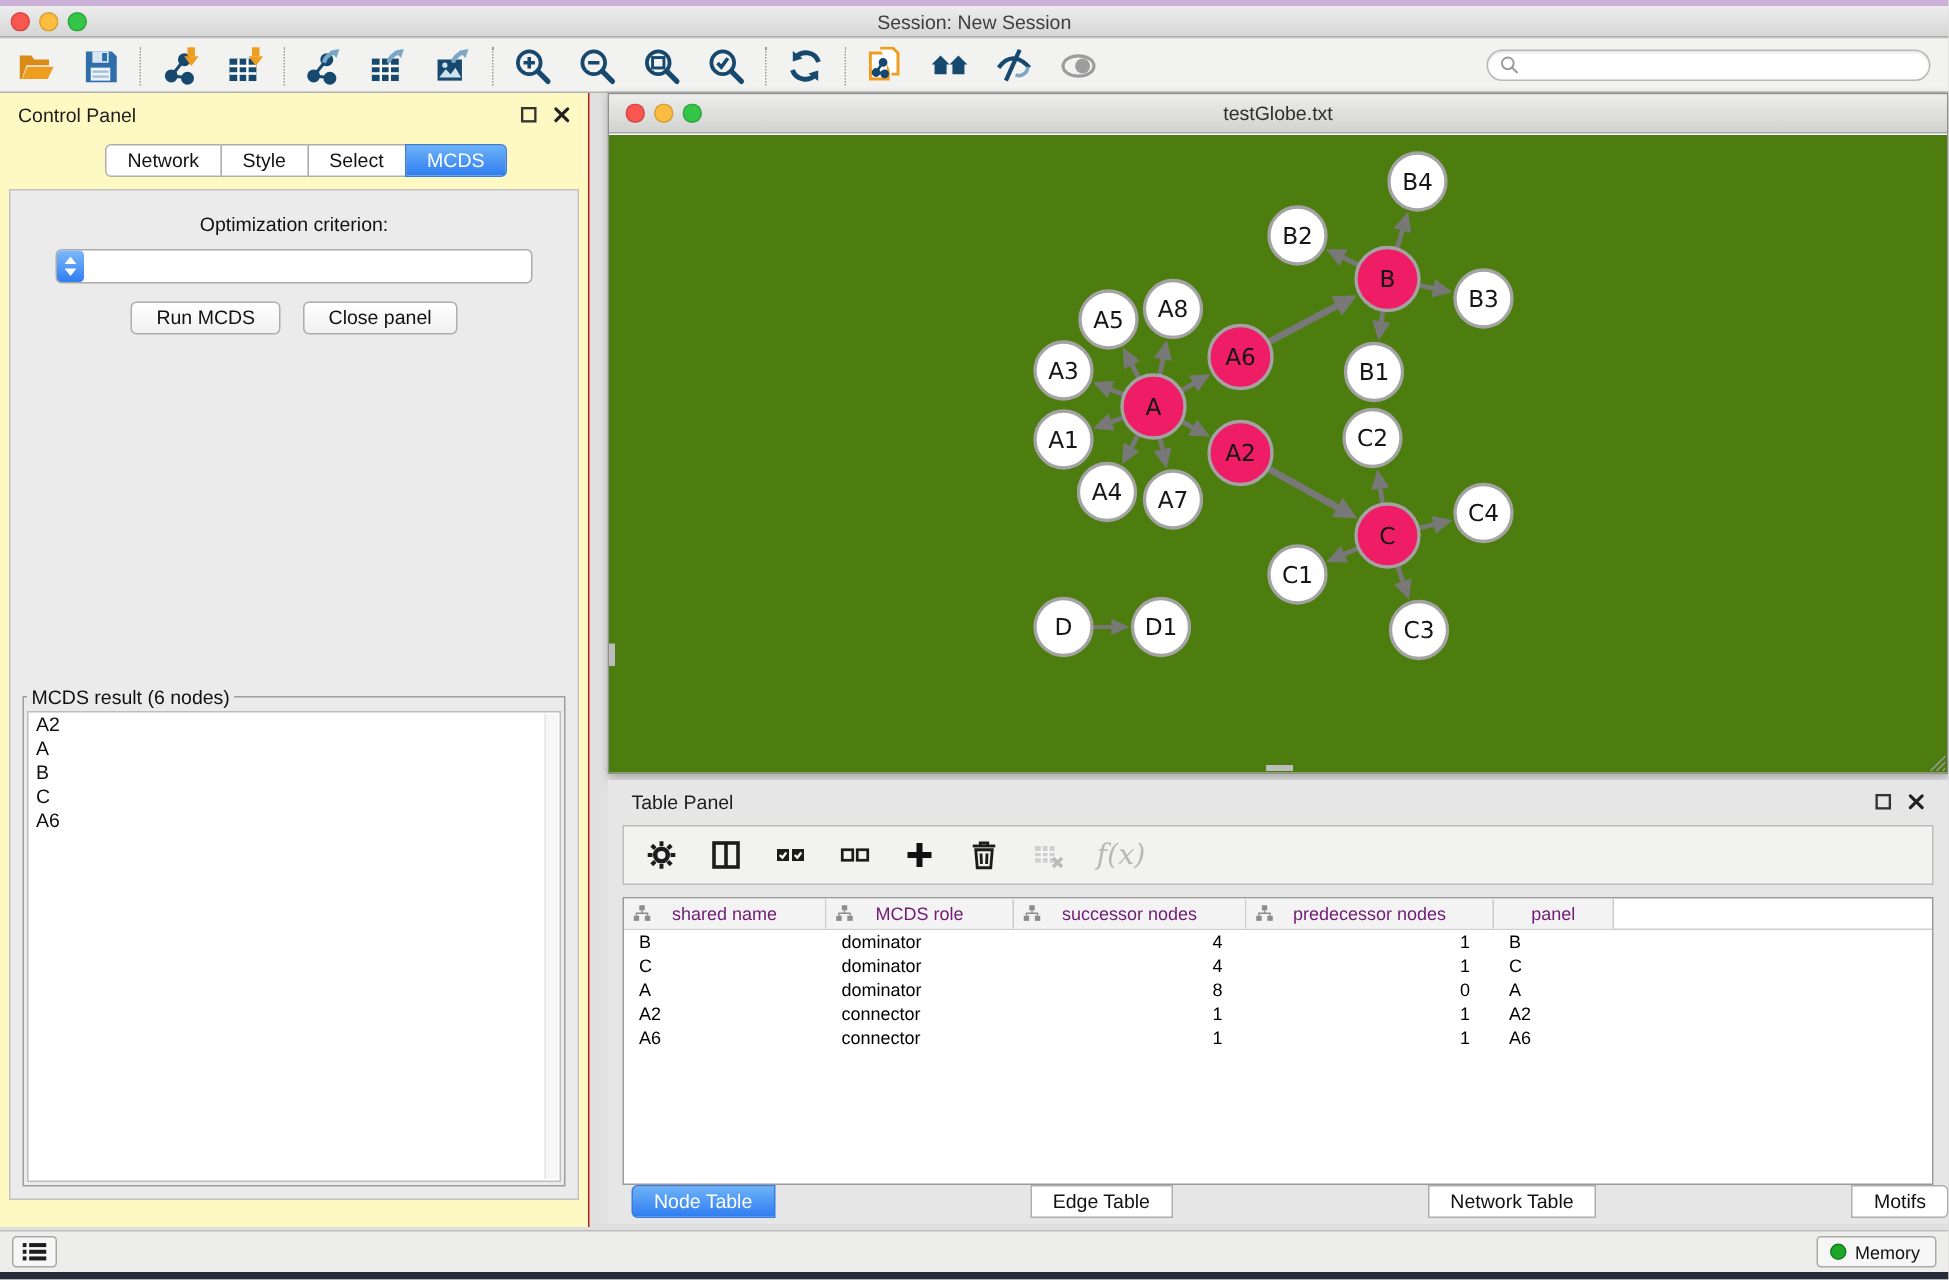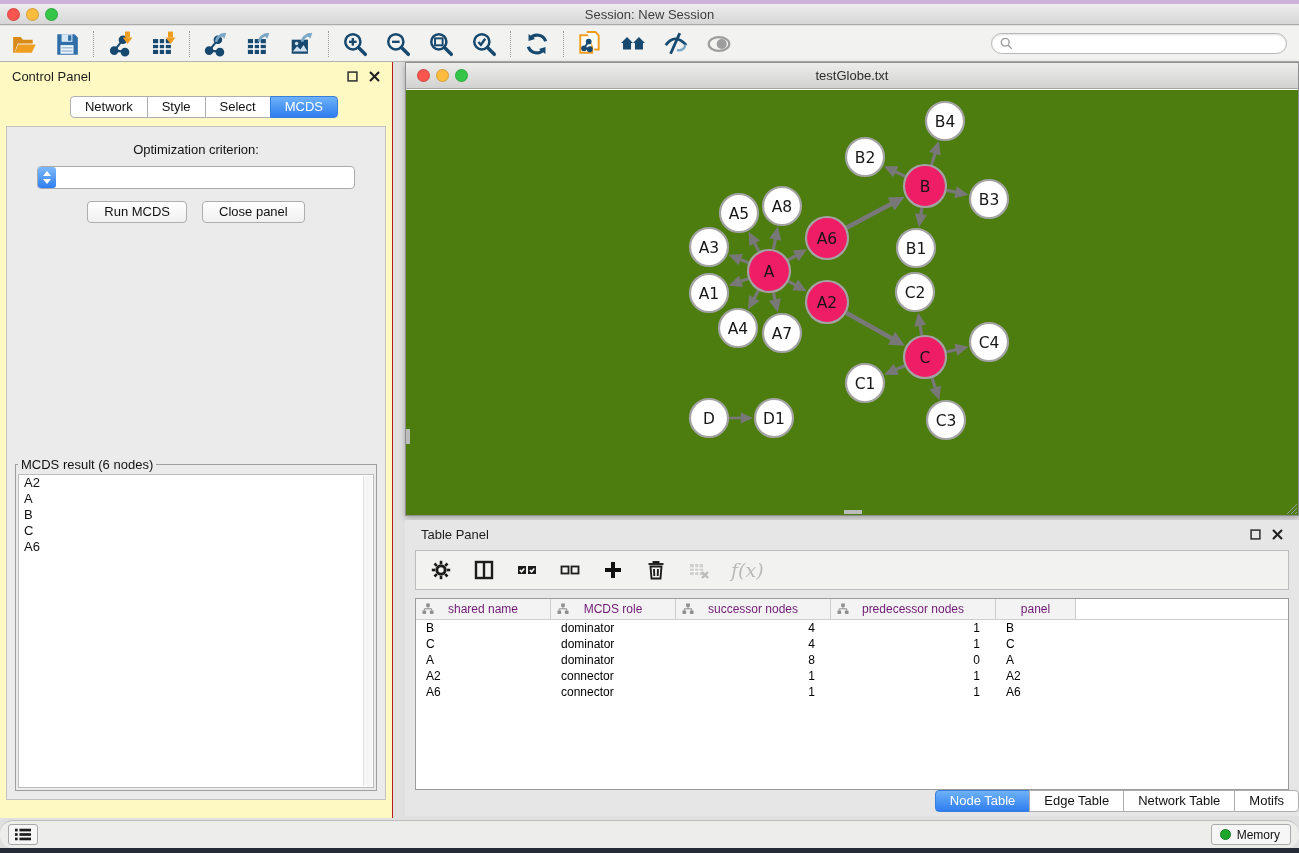--- a/index.html
+++ b/index.html
@@ -88,25 +88,25 @@
 
   .node-table { position:absolute; left:10px; right:10px; top:78px; height:192px;
     background:#fff; border:1px solid #9a9a9a; overflow:hidden; }
   .nt-header { display:flex; height:21px; border-bottom:1px solid #cfcfcf; font-size:12px; color:#701a75; }
   .nt-hcell { background:#f3f3f3; border-right:1px solid #cccccc; display:flex; align-items:center;
     justify-content:center; position:relative; }
   .nt-hcell .shared-ico { position:absolute; left:6px; top:4px; width:12px; height:12px; }
   .nt-row { display:flex; height:16px; font-size:12px; color:#000; align-items:center; }
   .nt-cell { overflow:hidden; white-space:nowrap; }
 
-  .tp-tabs { position:absolute; left:0; right:0; top:270px; display:flex; justify-content:flex-end; }
+  .tp-tabs { position:absolute; left:0; right:0; top:270px; display:flex; justify-content:space-between; }
 
   
   .statusbar { position:absolute; left:0; top:820px; width:100%; height:28px; background:#ededec;
-    border-top:1px solid #bdbdbd;border-radius:13px; }
+    border-top:1px solid #bdbdbd; }
   .sb-left-btn { position:absolute; left:8px; top:3px; width:30px; height:21px; background:#f6f6f6;
     border:1px solid #a8a8a8; border-radius:3px; display:flex; align-items:center; justify-content:center; }
   .sb-left-btn svg { width:16px; height:13px; }
   .memory-btn { position:absolute; right:8px; top:3px; height:21px; padding:0 10px 0 8px; background:#f6f6f6;
     border:1px solid #ababab; border-radius:3px; display:flex; align-items:center; gap:6px; }
   .memory-dot { width:11px; height:11px; border-radius:50%; background:#1ea62b; border:1px solid #13821e; }
   .memory-btn span { font-size:12px; color:#111; }
   .desktop-strip-bottom { position:absolute; left:0; top:848px; width:100%; height:5px; background:#242c38; }
 </style>
 </head>

